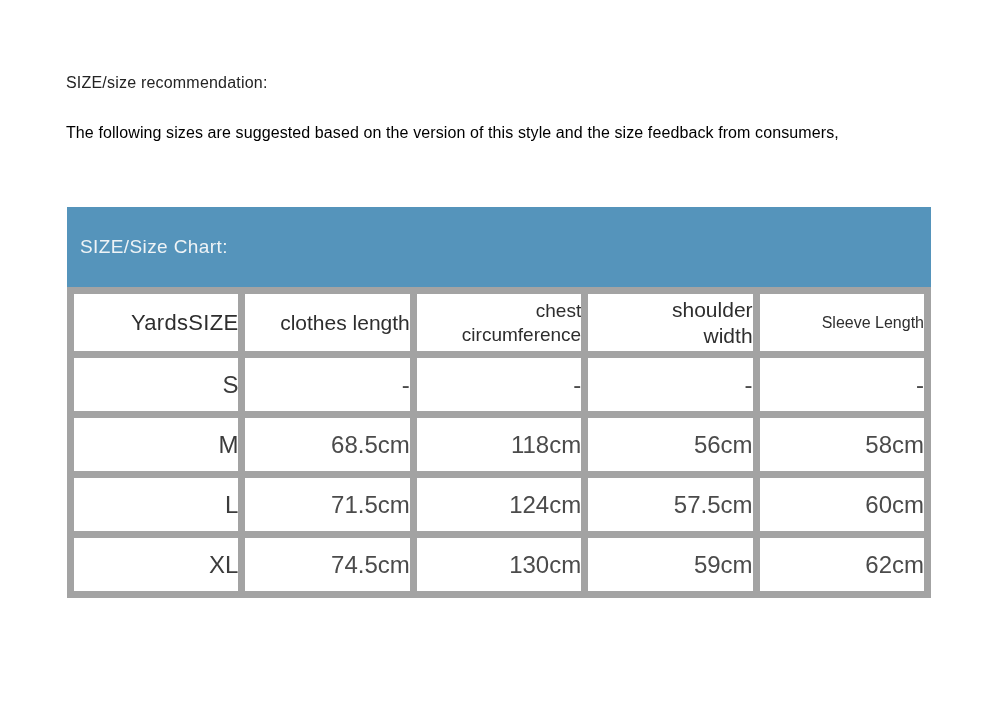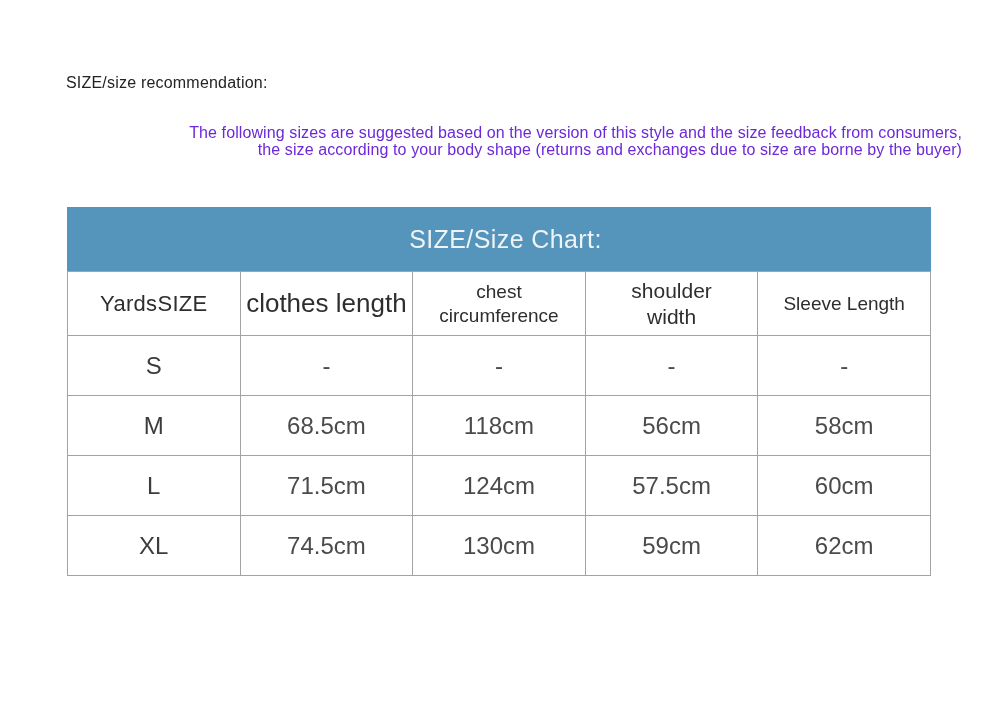--- a/index.html
+++ b/index.html
@@ -18,86 +18,83 @@
   .section-title {
     position: absolute;
     left: 66px;
     top: 74px;
     font-size: 16px;
     color: #242424;
     letter-spacing: 0.2px;
   }
   .intro {
     position: absolute;
-    left: 82px;
+    left: 66px;
     top: 124px;
     width: 880px;
     font-size: 16px;
     line-height: 17.4px;
-    color: #6d28d9;
+    color: #000000;
     letter-spacing: 0.1px;
-    text-align: right;
   }
   .intro .line { white-space: nowrap; }
   .chart-wrap {
     position: absolute;
     left: 67px;
     top: 207px;
     width: 864px;
   }
   .chart-header {
-    height: 64px;
+    height: 80px;
     background: #5594bb;
     display: flex;
     align-items: center;
     box-sizing: border-box;
     padding-left: 13px;
-    font-size: 25px;
+    font-size: 19px;
     letter-spacing: 0.4px;
     color: #eef3f6;
-    justify-content: center;
   }
   table.size-table {
     width: 100%;
     border-collapse: collapse;
     table-layout: fixed;
     background: #ffffff;
   }
   table.size-table col { width: 20%; }
   table.size-table th,
   table.size-table td {
-    border: 1px solid #a3a3a3;
-    text-align: center;
+    border: 7px solid #a3a3a3;
+    text-align: right;
     vertical-align: middle;
     font-weight: normal;
     padding: 0;
     box-sizing: border-box;
     overflow: hidden;
   }
   table.size-table thead th { height: 64px; color: #2e2e2e; }
   th.col-yards   { font-size: 22px; letter-spacing: 0.3px; }
-  th.col-clothes { font-size: 26px; text-align: right; padding-right: 3px; }
+  th.col-clothes { font-size: 21px; text-align: right; padding-right: 3px; }
   th.col-chest   { font-size: 19px; text-align: left; padding-left: 15px;
                    white-space: pre-line; line-height: 1.25; }
   th.col-shoulder{ font-size: 21px; white-space: pre-line; line-height: 1.2; margin-top: 44px; }
-  th.col-sleeve  { font-size: 19px; }
+  th.col-sleeve  { font-size: 16px; }
   table.size-table tbody td { height: 60px; }
   td.size-cell  { font-size: 24px; color: #3c3c3c; font-weight: 500; }
   td.value-cell { font-size: 24px; color: #4b4b4b; }
 </style>
 </head>
 <body>
 
 <div class="canvas">
 
   <div class="section-title">SIZE/size recommendation:</div>
 
   <div class="intro">
     <div class="line">The following sizes are suggested based on the version of this style and the size feedback from consumers,</div>
-    <div class="line">the size according to your body shape (returns and exchanges due to size are borne by the buyer)</div>
   </div>
 
   <div class="chart-wrap">
 
     <div class="chart-header" style="background: rgb(85, 148, 187); color: rgb(238, 243, 246);">
       <span>SIZE/Size Chart:</span>
     </div>
 
     <table class="size-table">
       <colgroup>

